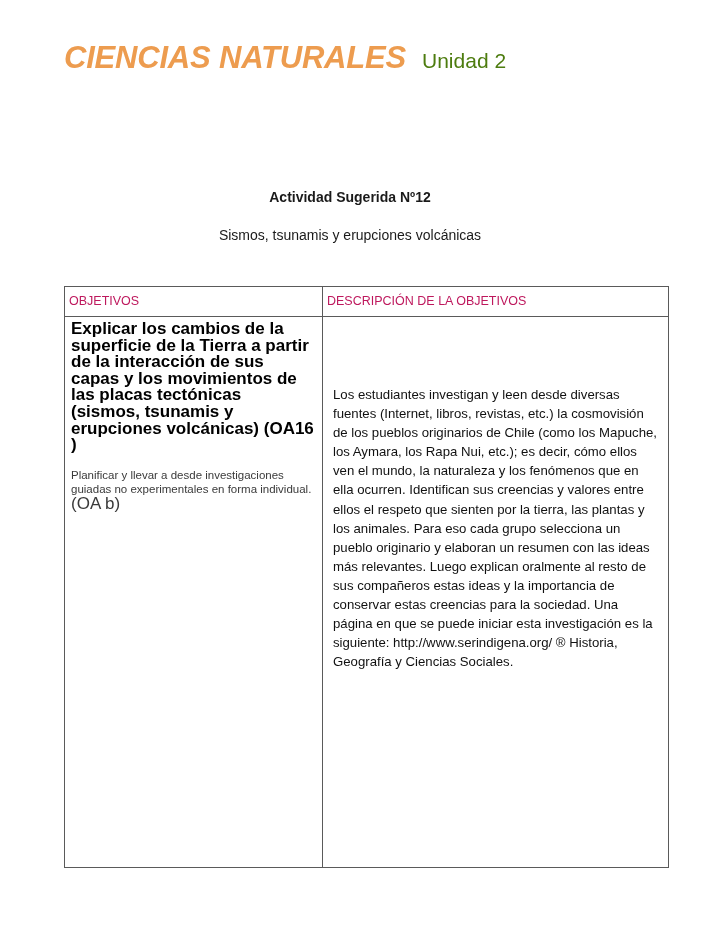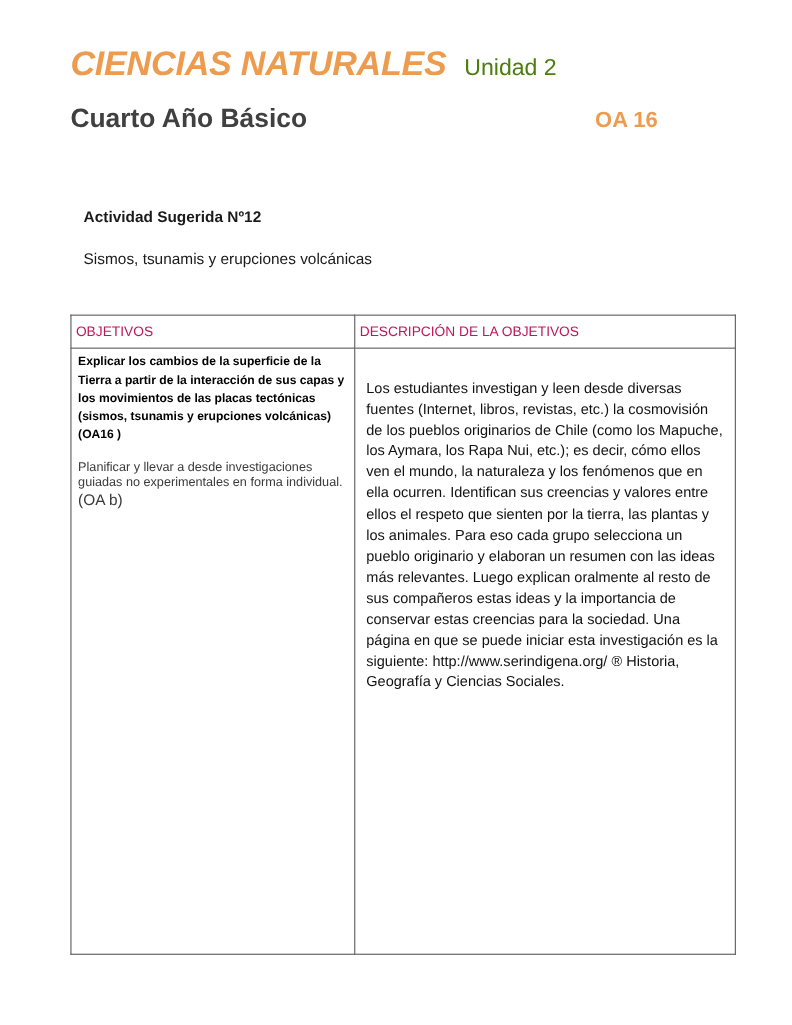--- a/index.html
+++ b/index.html
@@ -68,24 +68,24 @@
   .subtitle-oa {
     font-size: 20px;
     font-weight: bold;
     color: #ED9C4F;
     margin-right: 72px;
   }
 
   
   .activity-head {
     position: absolute;
-    left: 76px;
+    left: 47px;
     top: 188px;
     width: 606px;
-    text-align: left;
+    text-align: center;
   }
   .activity-number {
     font-size: 14px;
     font-weight: bold;
     color: #1a1a1a;
     line-height: 18px;
   }
   .activity-topic {
     font-size: 14px;
     font-weight: normal;
@@ -123,62 +123,58 @@
 
   .cell-objetivos {
     padding: 4px 8px 6px 6px;
     height: 540px;
   }
   .cell-descripcion {
     padding: 4px 10px 6px 10px;
   }
 
   .obj-bold {
-    font-size: 11px;
+    font-size: 17px;
     font-weight: bold;
     line-height: 16.6px;
     color: #000000;
     margin: 0;
   }
   .obj-note {
     font-size: 11.5px;
     font-weight: normal;
     line-height: 14.5px;
     color: #3a3a3a;
     margin: 14px 0 0 0;
   }
   .obj-note-code {
-    font-size: 14px;
+    font-size: 17px;
     font-weight: normal;
     line-height: 14.5px;
     color: #3a3a3a;
     margin: 0;
   }
 
   .desc-body {
     font-size: 13.2px;
     line-height: 19.1px;
     color: #111111;
-    margin: 22px 0 0 0;
+    margin: 64px 0 0 0;
     text-align: left;
   }
 </style>
 </head>
 <body>
 
 <div class="page">
 
   <div class="header-block">
     <div class="title-line">
       <span class="title-main">CIENCIAS NATURALES</span>
       <span class="title-unit">Unidad 2</span>
-    </div>
-    <div class="subtitle-line">
-      <span class="subtitle-grade">Cuarto Año Básico</span>
-      <span class="subtitle-oa">OA 16</span>
     </div>
   </div>
 
   <div class="activity-head">
     <div class="activity-number">Actividad Sugerida Nº12</div>
     <div class="activity-topic">Sismos, tsunamis y erupciones volcánicas</div>
   </div>
 
   <table class="activity-table">
     <colgroup>

